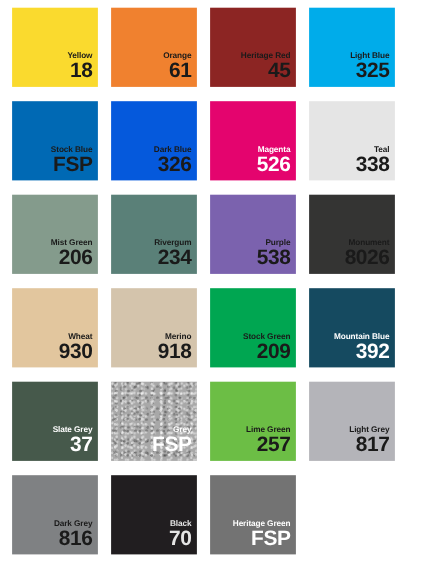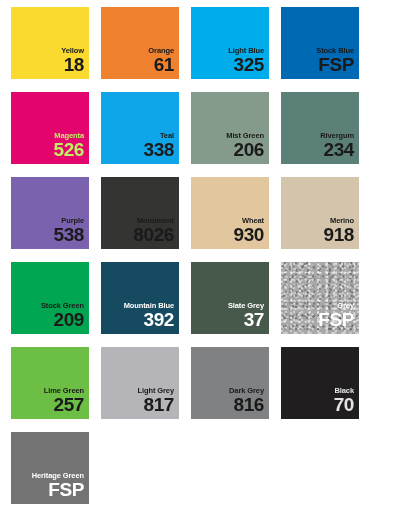--- a/index.html
+++ b/index.html
@@ -89,33 +89,41 @@
 
 <div id="swatch-grid">
     <div class="swatch" style="background: rgb(250, 218, 46); color: rgb(26, 26, 26);">
       <div class="swatch-name">Yellow</div>
       <div class="swatch-code">18</div>
     </div>
     <div class="swatch" style="background: rgb(240, 129, 47); color: rgb(26, 26, 26);">
       <div class="swatch-name">Orange</div>
       <div class="swatch-code">61</div>
     </div>
+    <div class="swatch" style="background: rgb(140, 37, 35); color: rgb(26, 26, 26);">
+      <div class="swatch-name">Heritage Red</div>
+      <div class="swatch-code">45</div>
+    </div>
     <div class="swatch" style="background: rgb(0, 172, 234); color: rgb(26, 26, 26);">
       <div class="swatch-name">Light Blue</div>
       <div class="swatch-code">325</div>
     </div>
     <div class="swatch" style="background: rgb(0, 105, 180); color: rgb(26, 26, 26);">
       <div class="swatch-name">Stock Blue</div>
       <div class="swatch-code">FSP</div>
     </div>
-    <div class="swatch" style="background: rgb(228, 4, 110); color: #bef264;">
+    <div class="swatch" style="background: rgb(5, 89, 220); color: rgb(26, 26, 26);">
+      <div class="swatch-name">Dark Blue</div>
+      <div class="swatch-code">326</div>
+    </div>
+    <div class="swatch" style="background: rgb(228, 4, 110); color: #ffffff;">
       <div class="swatch-name">Magenta</div>
       <div class="swatch-code">526</div>
     </div>
-    <div class="swatch" style="background: #0ea5e9; color: rgb(26, 26, 26); padding-left: 32px;">
+    <div class="swatch" style="background: #e5e5e5; color: rgb(26, 26, 26); padding-left: 32px;">
       <div class="swatch-name">Teal</div>
       <div class="swatch-code">338</div>
     </div>
     <div class="swatch" style="background: rgb(132, 155, 140); color: rgb(26, 26, 26);">
       <div class="swatch-name">Mist Green</div>
       <div class="swatch-code">206</div>
     </div>
     <div class="swatch" style="background: rgb(90, 128, 120); color: rgb(26, 26, 26);">
       <div class="swatch-name">Rivergum</div>
       <div class="swatch-code">234</div>

